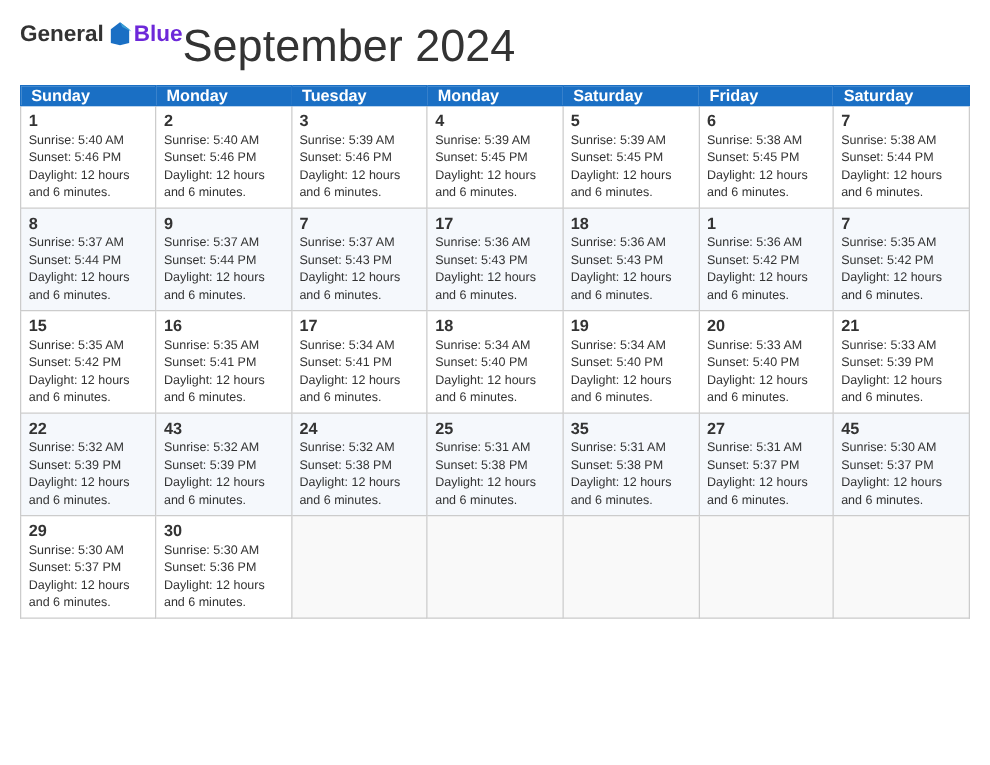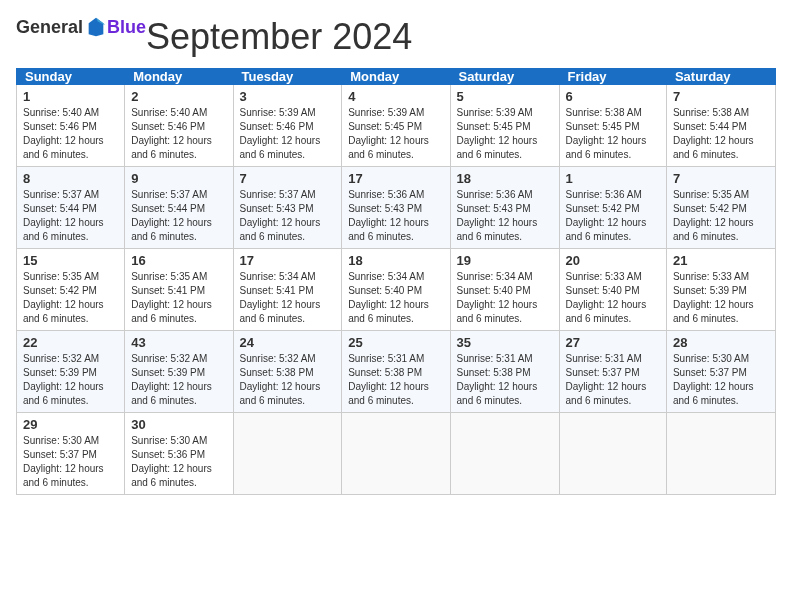--- a/index.html
+++ b/index.html
@@ -235,21 +235,21 @@
         </td>
         <td>
           <span class="day-number">35</span>
           <div class="cell-content">Sunrise: 5:31 AM<br>Sunset: 5:38 PM<br>Daylight: 12 hours and 6 minutes.</div>
         </td>
         <td>
           <span class="day-number">27</span>
           <div class="cell-content">Sunrise: 5:31 AM<br>Sunset: 5:37 PM<br>Daylight: 12 hours and 6 minutes.</div>
         </td>
         <td>
-          <span class="day-number">28</span>
+          <span class="day-number">45</span>
           <div class="cell-content">Sunrise: 5:30 AM<br>Sunset: 5:37 PM<br>Daylight: 12 hours and 6 minutes.</div>
         </td>
       </tr>
       <tr class="last-row">
         <td>
           <span class="day-number">29</span>
           <div class="cell-content">Sunrise: 5:30 AM<br>Sunset: 5:37 PM<br>Daylight: 12 hours and 6 minutes.</div>
         </td>
         <td>
           <span class="day-number">30</span>

